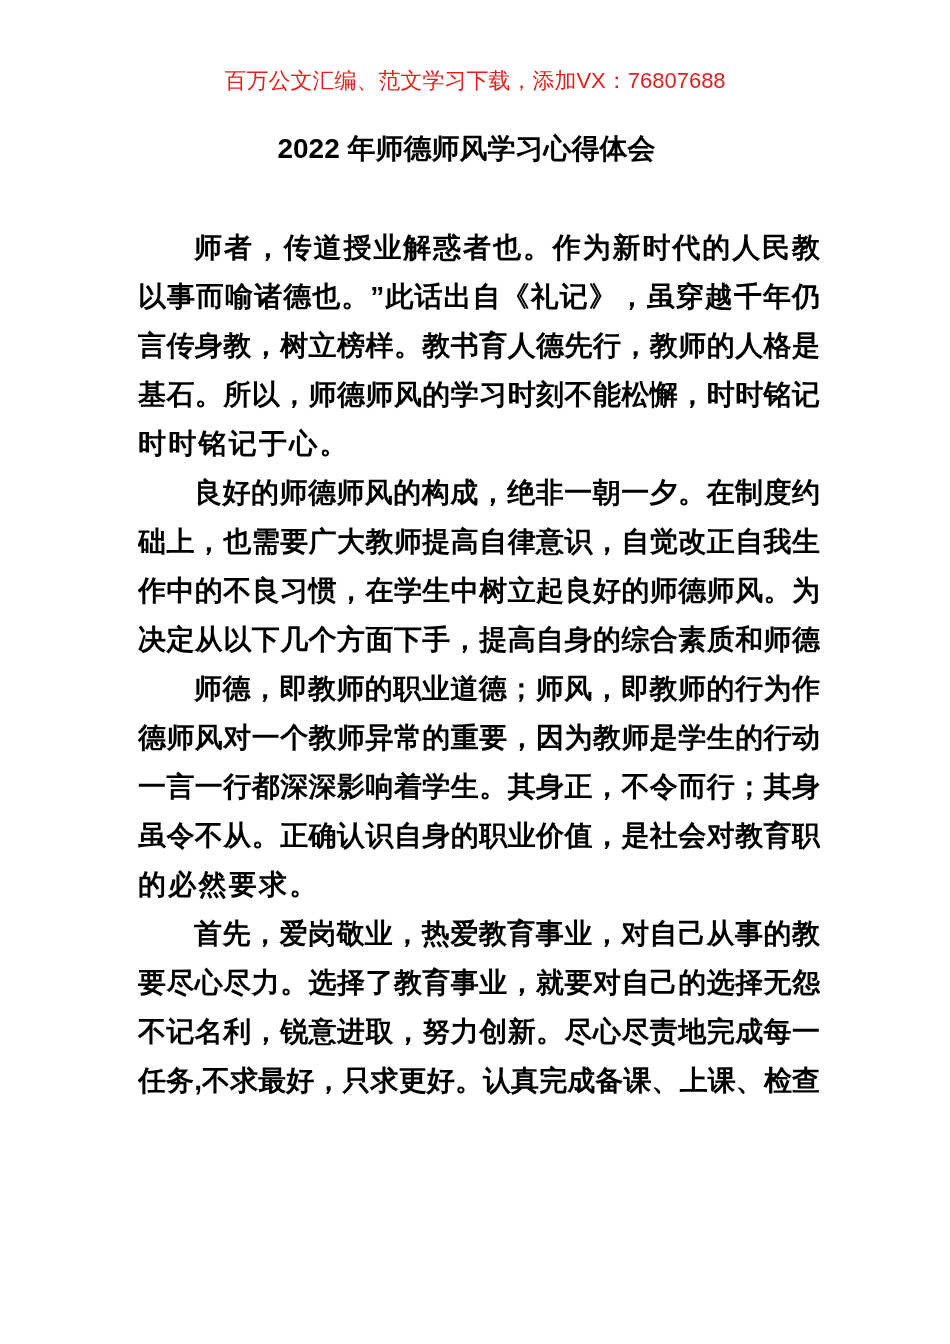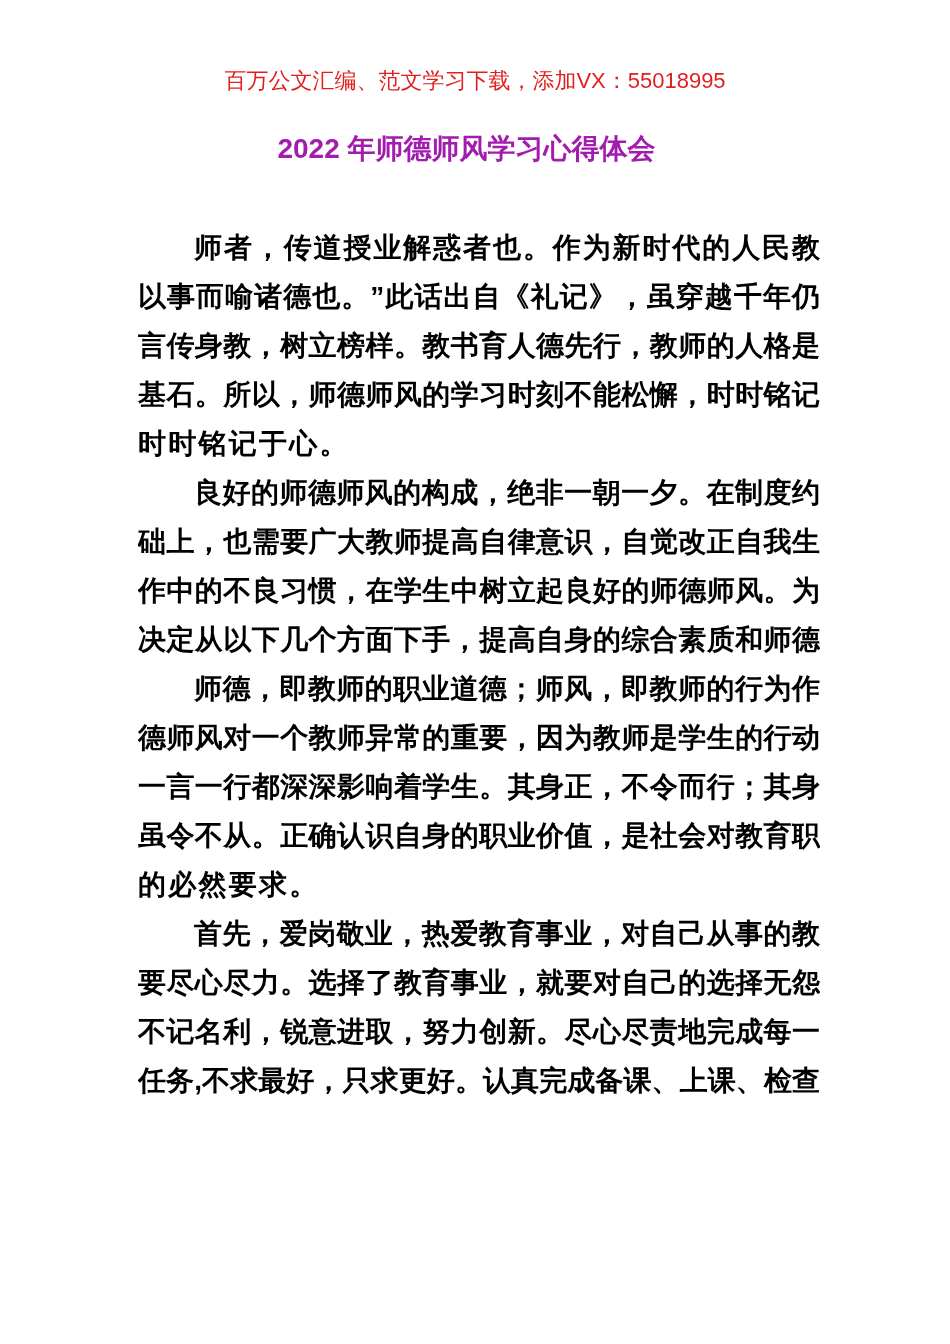--- a/index.html
+++ b/index.html
@@ -23,21 +23,21 @@
     font-weight: 400;
     line-height: 29px;
     color: var(--promo-red, #e01f1f);
   }
   .doc-title {
     margin: 36px 17px 0 0;
     text-align: center;
     font-size: 28px;
     font-weight: 700;
     line-height: 36px;
-    color: #a21caf;
+    color: #000000;
   }
   .doc-body {
     margin: 56px 130px 0 138px; 
     width: 682px;
   }
   .para {
     margin: 0;
     padding: 0;
   }
   .doc-line {
@@ -57,21 +57,21 @@
     text-align-last: left;
     -moz-text-align-last: left;
     letter-spacing: 0.08em;
   }
 </style>
 </head>
 <body>
 
 <div class="page">
 
-  <div class="notice">百万公文汇编、范文学习下载，添加VX：55018995</div>
+  <div class="notice">百万公文汇编、范文学习下载，添加VX：76807688</div>
 
   <h1 class="doc-title">2022 年师德师风学习心得体会</h1>
 
   <div class="doc-body">
 
     <div class="para">
       <div class="doc-line first">师者，传道授业解惑者也。作为新时代的人民教师，不仅</div>
       <div class="doc-line">以事而喻诸德也。”此话出自《礼记》，虽穿越千年仍掷地有</div>
       <div class="doc-line">言传身教，树立榜样。教书育人德先行，教师的人格是教育的</div>
       <div class="doc-line">基石。所以，师德师风的学习时刻不能松懈，时时铭记于心</div>

